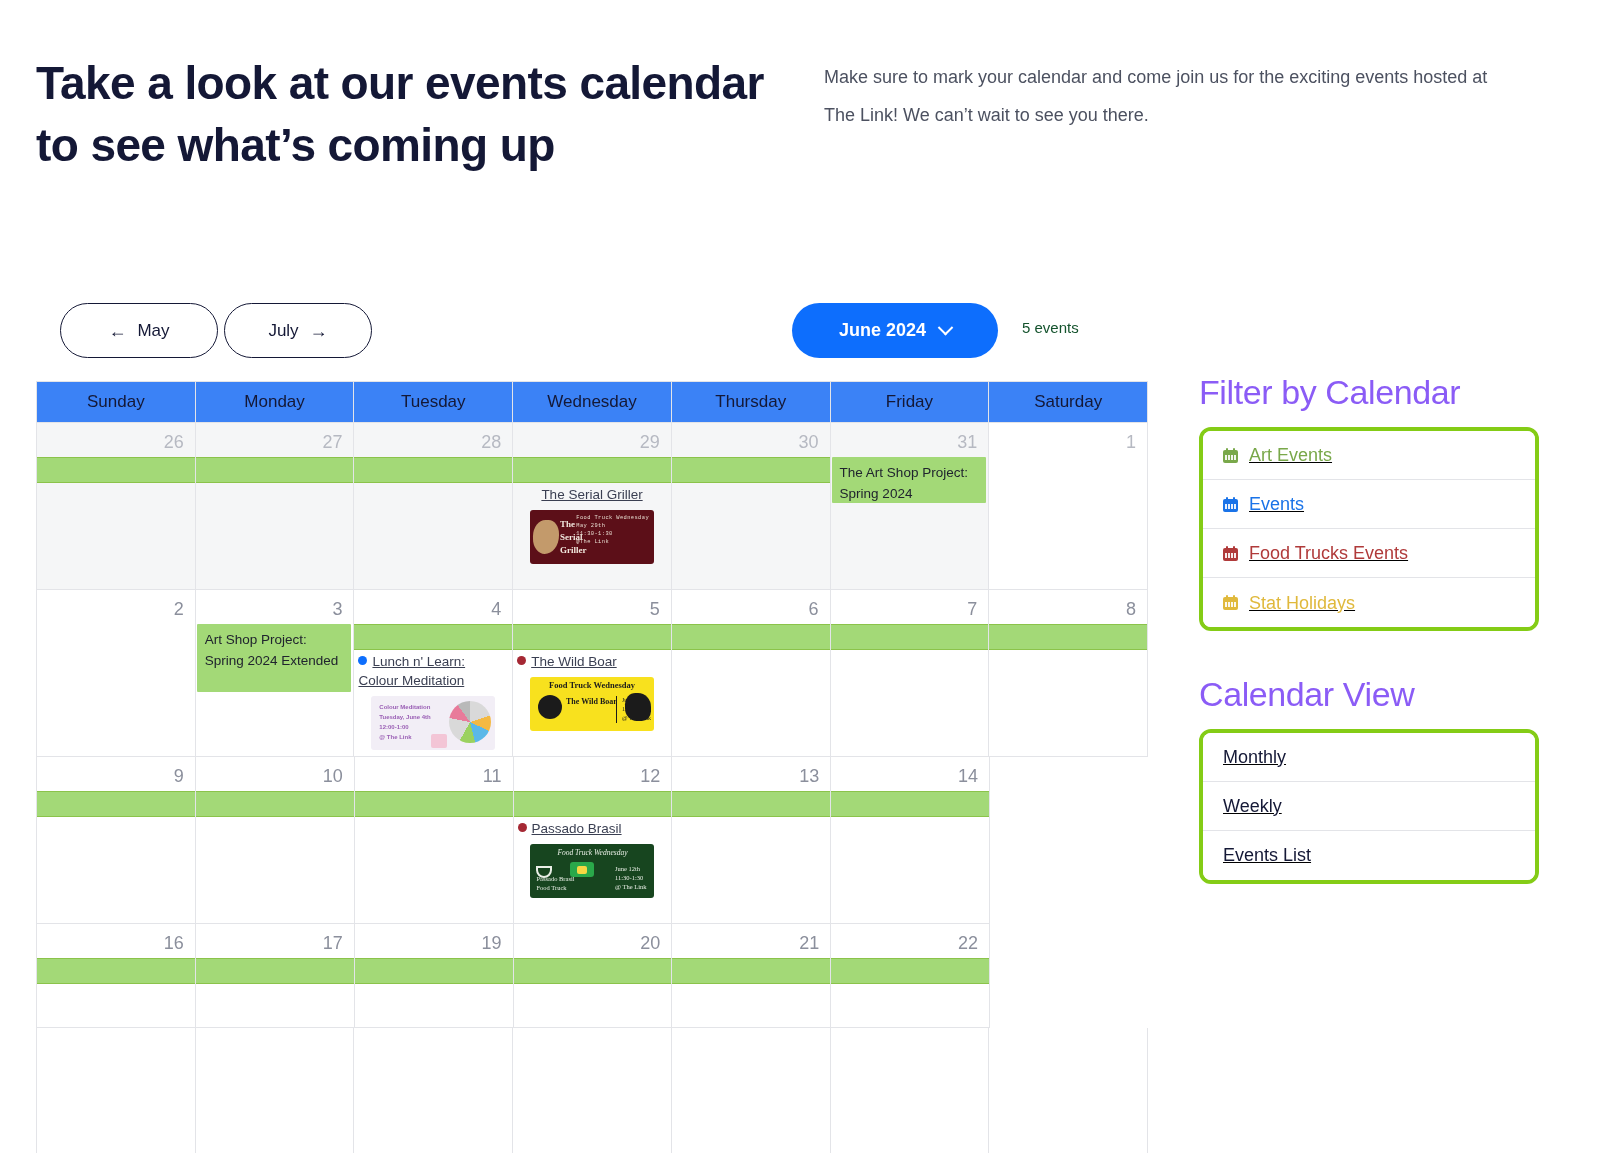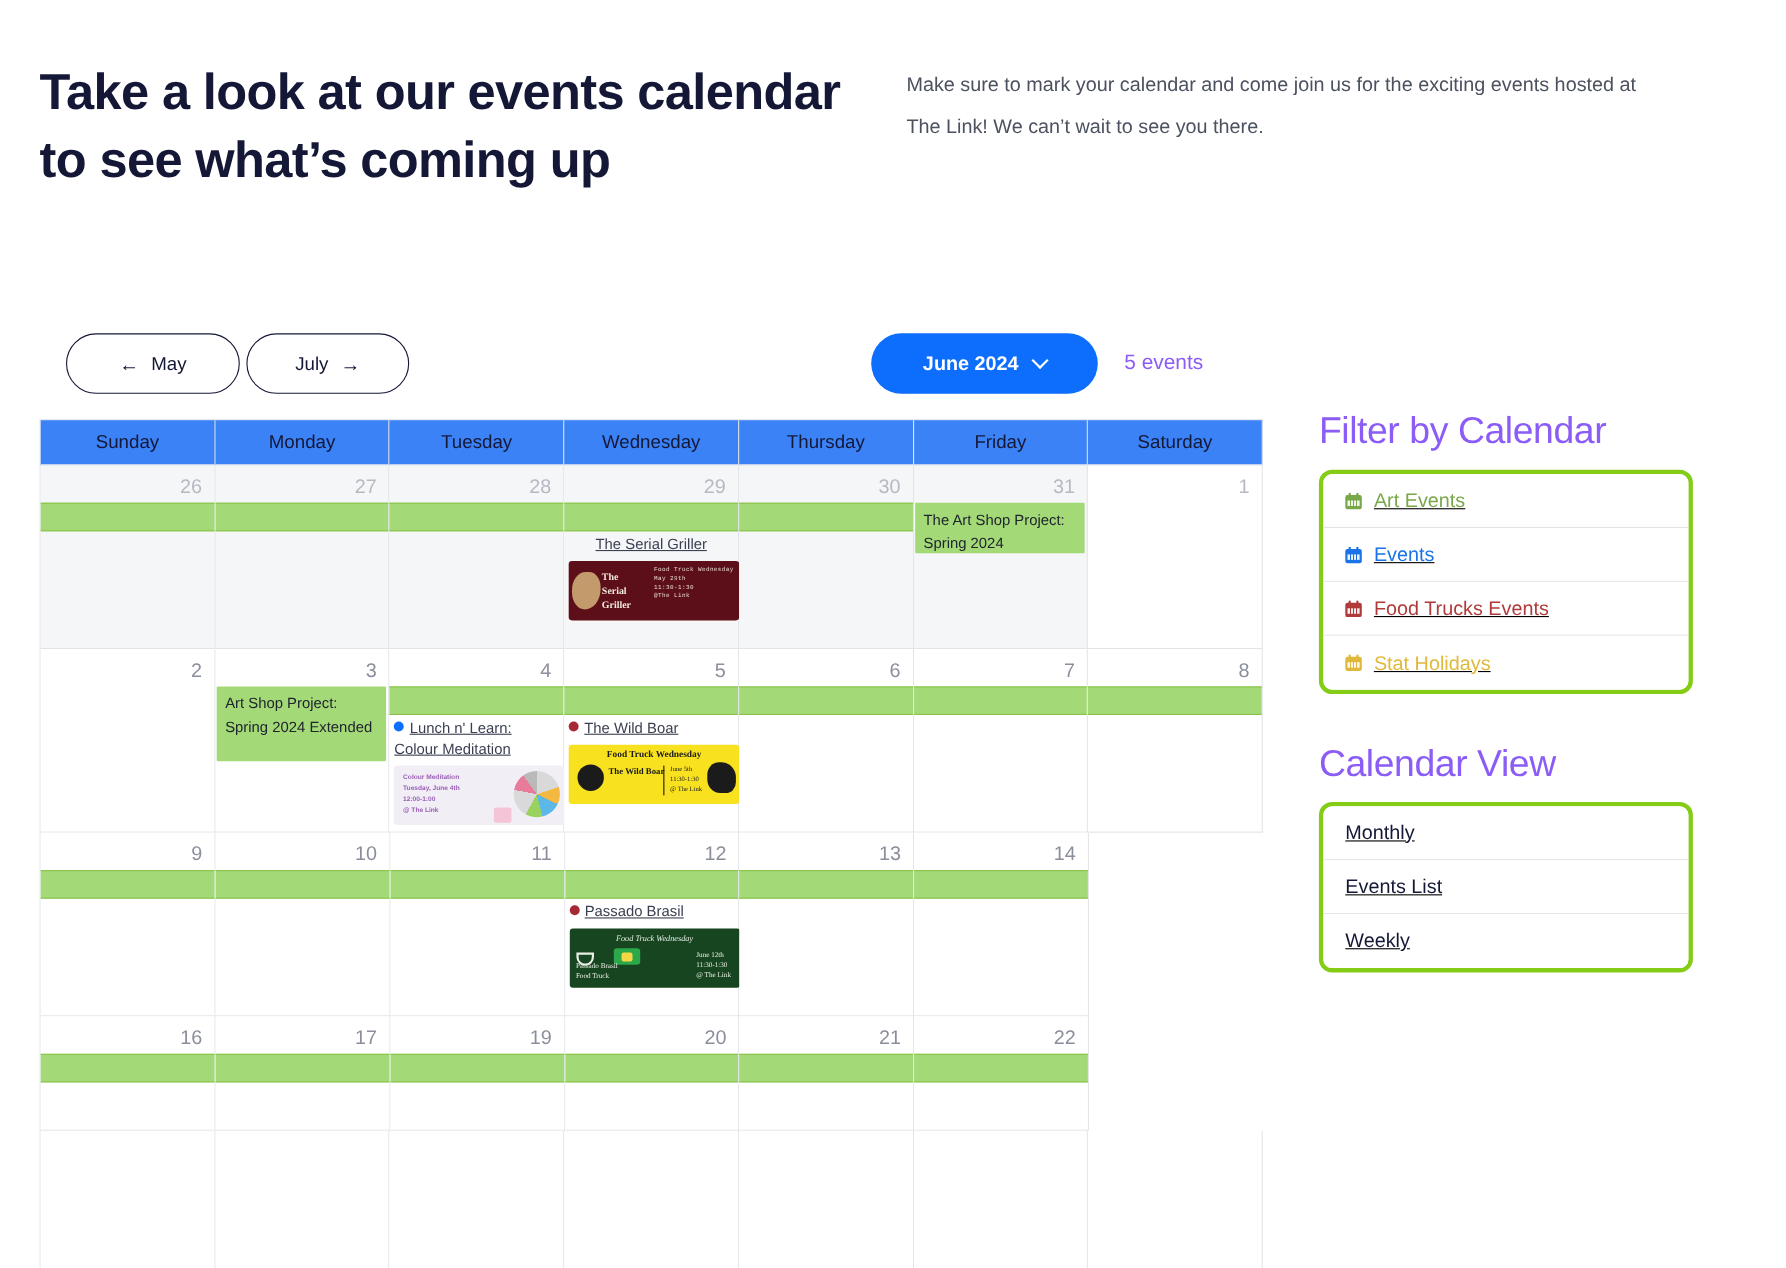--- a/index.html
+++ b/index.html
@@ -69,22 +69,22 @@
     font-weight: 600;
     display: flex; align-items: center; justify-content: center; gap: 14px;
     cursor: pointer;
   }
   .chev { width: 11px; height: 11px; border-right: 2px solid #fff; border-bottom: 2px solid #fff;
           transform: rotate(45deg) translate(-2px,-2px); }
   .events-count {
     position: absolute;
     left: 986px;
     top: 16px;
-    font-size: 19px;
-    color: #8b5cf6;
+    font-size: 15px;
+    color: #14532d;
     font-weight: 500;
   }
 
   
   .cal {
     position: absolute;
     left: 36px;
     top: 381px;
     width: 1112px;
     height: 772px;
@@ -154,21 +154,21 @@
     text-decoration: underline;
     display: block;
     line-height: 19px;
     text-align: center;
     cursor: pointer;
   }
   .ev-title.left { text-align: left; }
   .dot { display: inline-block; width: 9px; height: 9px; border-radius: 50%; margin-right: 5px; vertical-align: 1px; }
   .poster {
     margin: 6px auto 0 auto;
-    width: 155px;
+    width: 124px;
     height: 54px;
     border-radius: 3px;
     position: relative;
     overflow: hidden;
     font-family: "Liberation Serif", serif;
     text-decoration: underline;
   }
 
   
   .p-griller { background: #5c0f18; }
@@ -571,19 +571,19 @@
             <u></u>
           </span>
         <span class="lbl">Stat Holidays</span>
       </div>
     </div>
 
     <div class="side-block-2">
       <div class="side-title">Calendar View</div>
       <div class="side-list">
         <div class="view-item">Monthly</div>
+        <div class="view-item">Weekly</div>
         <div class="view-item">Events List</div>
-        <div class="view-item">Weekly</div>
       </div>
     </div>
   </div>
 
 </div>
 
 </body></html>

